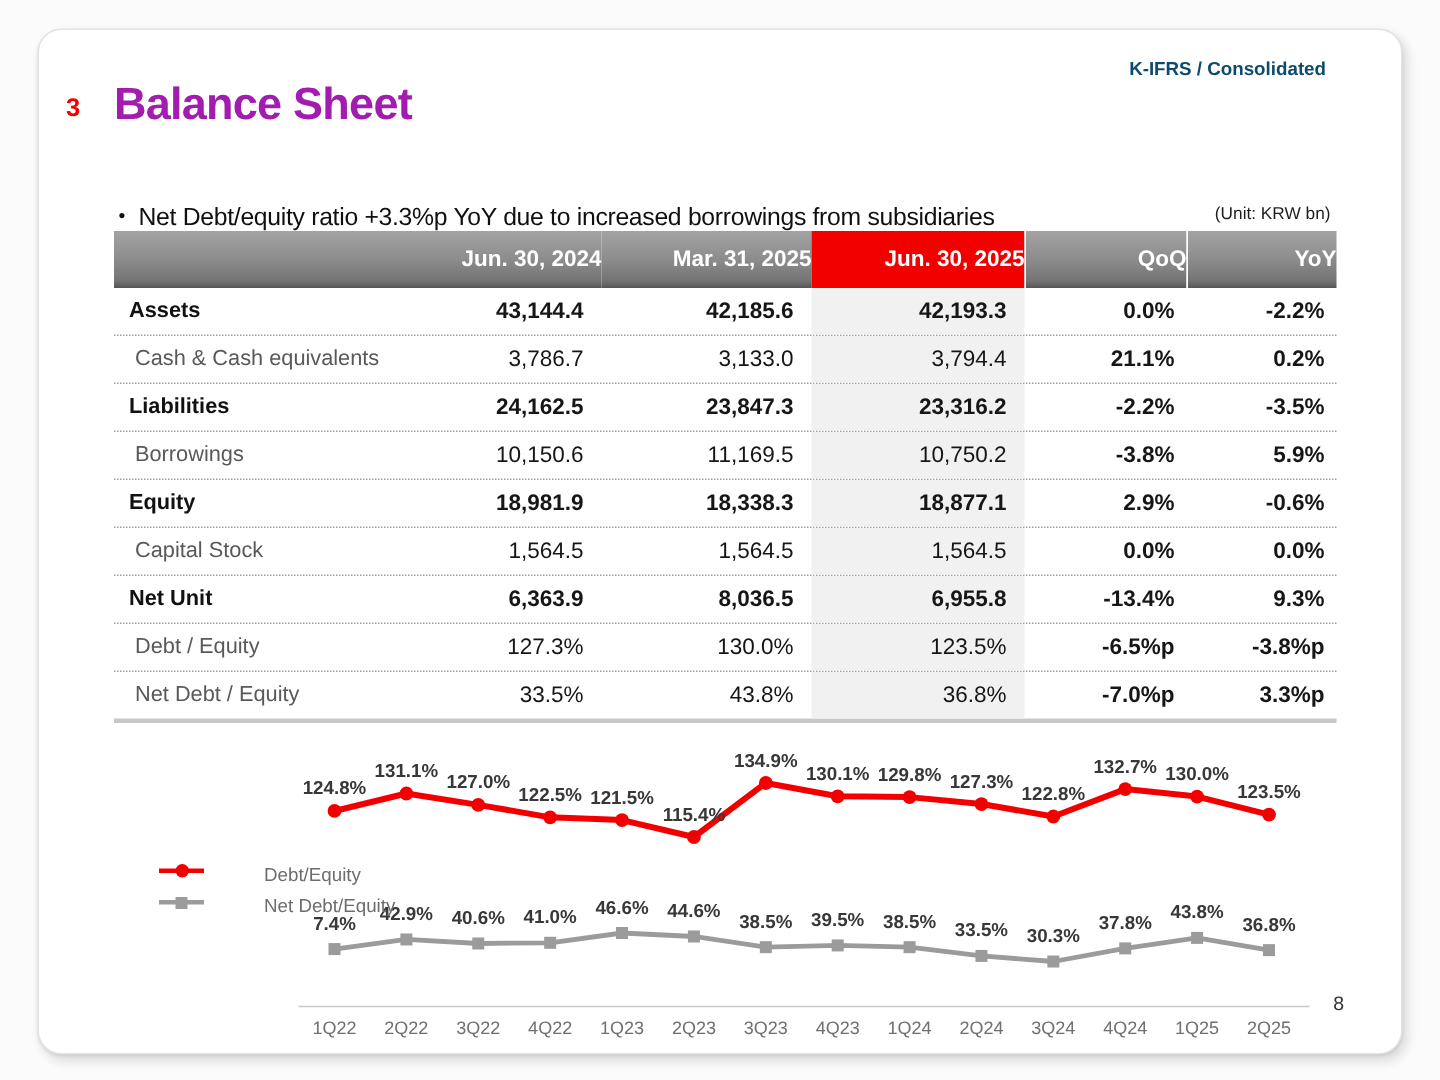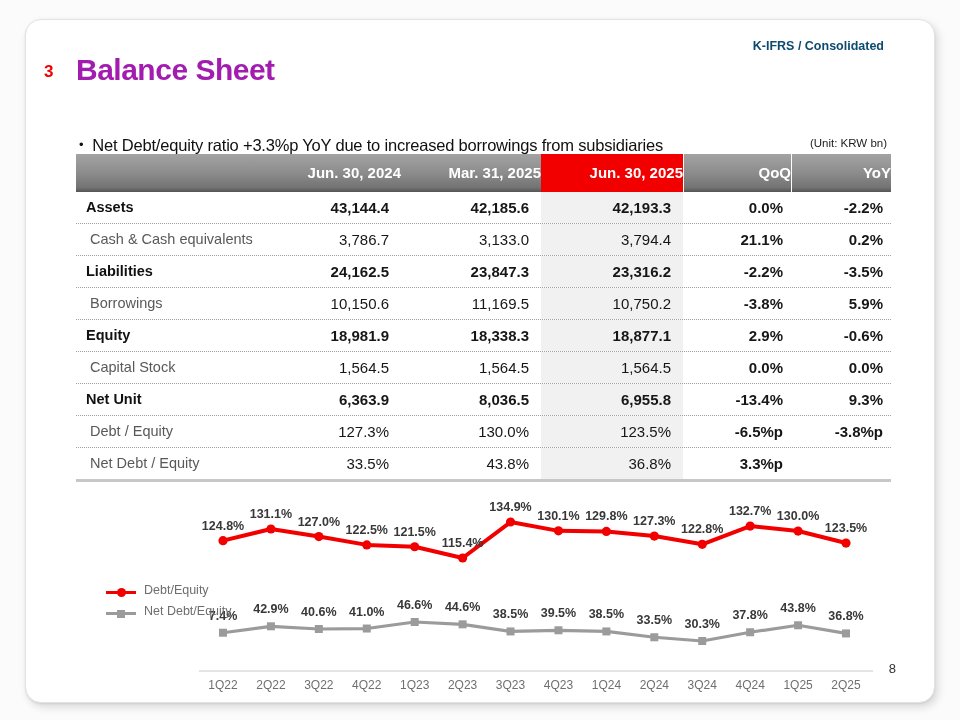--- a/index.html
+++ b/index.html
@@ -29,21 +29,21 @@
   .td.pct{padding-right:8px;font-weight:700;}
   .td.lbl{text-align:left;padding:0 0 0 10px;font-size:14.5px;}
   .trow.emph .td.lbl{font-weight:700;color:#111;}
   .trow.emph .td.num{font-weight:700;}
   .trow.sub .td.lbl{color:#595959;padding-left:14px;font-weight:400;}
   .td.hl{background:#f1f1f1;}
 
   
   .chart{position:absolute;left:50px;top:470px;width:820px;height:212px;}
   .legend{position:absolute;left:30px;top:86px;}
-  .legend-item{display:flex;align-items:flex-end;height:21px;}
+  .legend-item{display:flex;align-items:flex-start;height:21px;gap:32px;}
   .legend-swatch{position:relative;width:30px;height:9px;margin-right:8px;}
   .legend-line{position:absolute;left:0;top:3px;width:30px;height:3px;}
   .legend-item.s0 .legend-line{background:#f20000;}
   .legend-item.s1 .legend-line{background:#9b9b9b;}
   .legend-mark{position:absolute;left:11px;top:0;width:9px;height:9px;}
   .legend-item.s0 .legend-mark{background:#f20000;border-radius:50%;}
   .legend-item.s1 .legend-mark{background:#9b9b9b;top:1px;width:8px;height:8px;}
   .legend-label{font-size:12.5px;color:#6d6d6d;}
   .page-num{position:absolute;right:38px;bottom:26px;font-size:13px;color:#333;}
 </style>
@@ -129,20 +129,21 @@
           <div class="td num">130.0%</div>
           <div class="td num hl">123.5%</div>
           <div class="td pct">-6.5%p</div>
           <div class="td pct">-3.8%p</div>
         </div>
         <div class="trow sub">
           <div class="td lbl">Net Debt / Equity</div>
           <div class="td num">33.5%</div>
           <div class="td num">43.8%</div>
           <div class="td num hl">36.8%</div>
+          <div class="td pct">-7.0%p</div>
           <div class="td pct">3.3%p</div>
         </div>
       </div>
   </div>
 
   <div class="chart">
     <svg id="chart-svg" width="820" height="212" viewBox="0 0 820 212">
         <line x1="123" y1="181" x2="797" y2="181" stroke="#c9c9c9" stroke-width="1"></line>
         <polyline points="147,50.646153846153865 194.9230769230769,39.01538461538463 242.84615384615384,46.5846153846154 290.7692307692308,54.8923076923077 338.6923076923077,56.73846153846155 386.6153846153846,68 434.53846153846155,32 482.46153846153845,40.86153846153849 530.3846153846154,41.41538461538461 578.3076923076923,46.030769230769245 626.2307692307692,54.33846153846156 674.1538461538461,36.06153846153849 722.0769230769231,41.04615384615386 770,53.04615384615386" fill="none" stroke="#f20000" stroke-width="4" stroke-linejoin="round"></polyline>
         <circle cx="147" cy="50.646153846153865" r="4.6" fill="#f20000"></circle>

